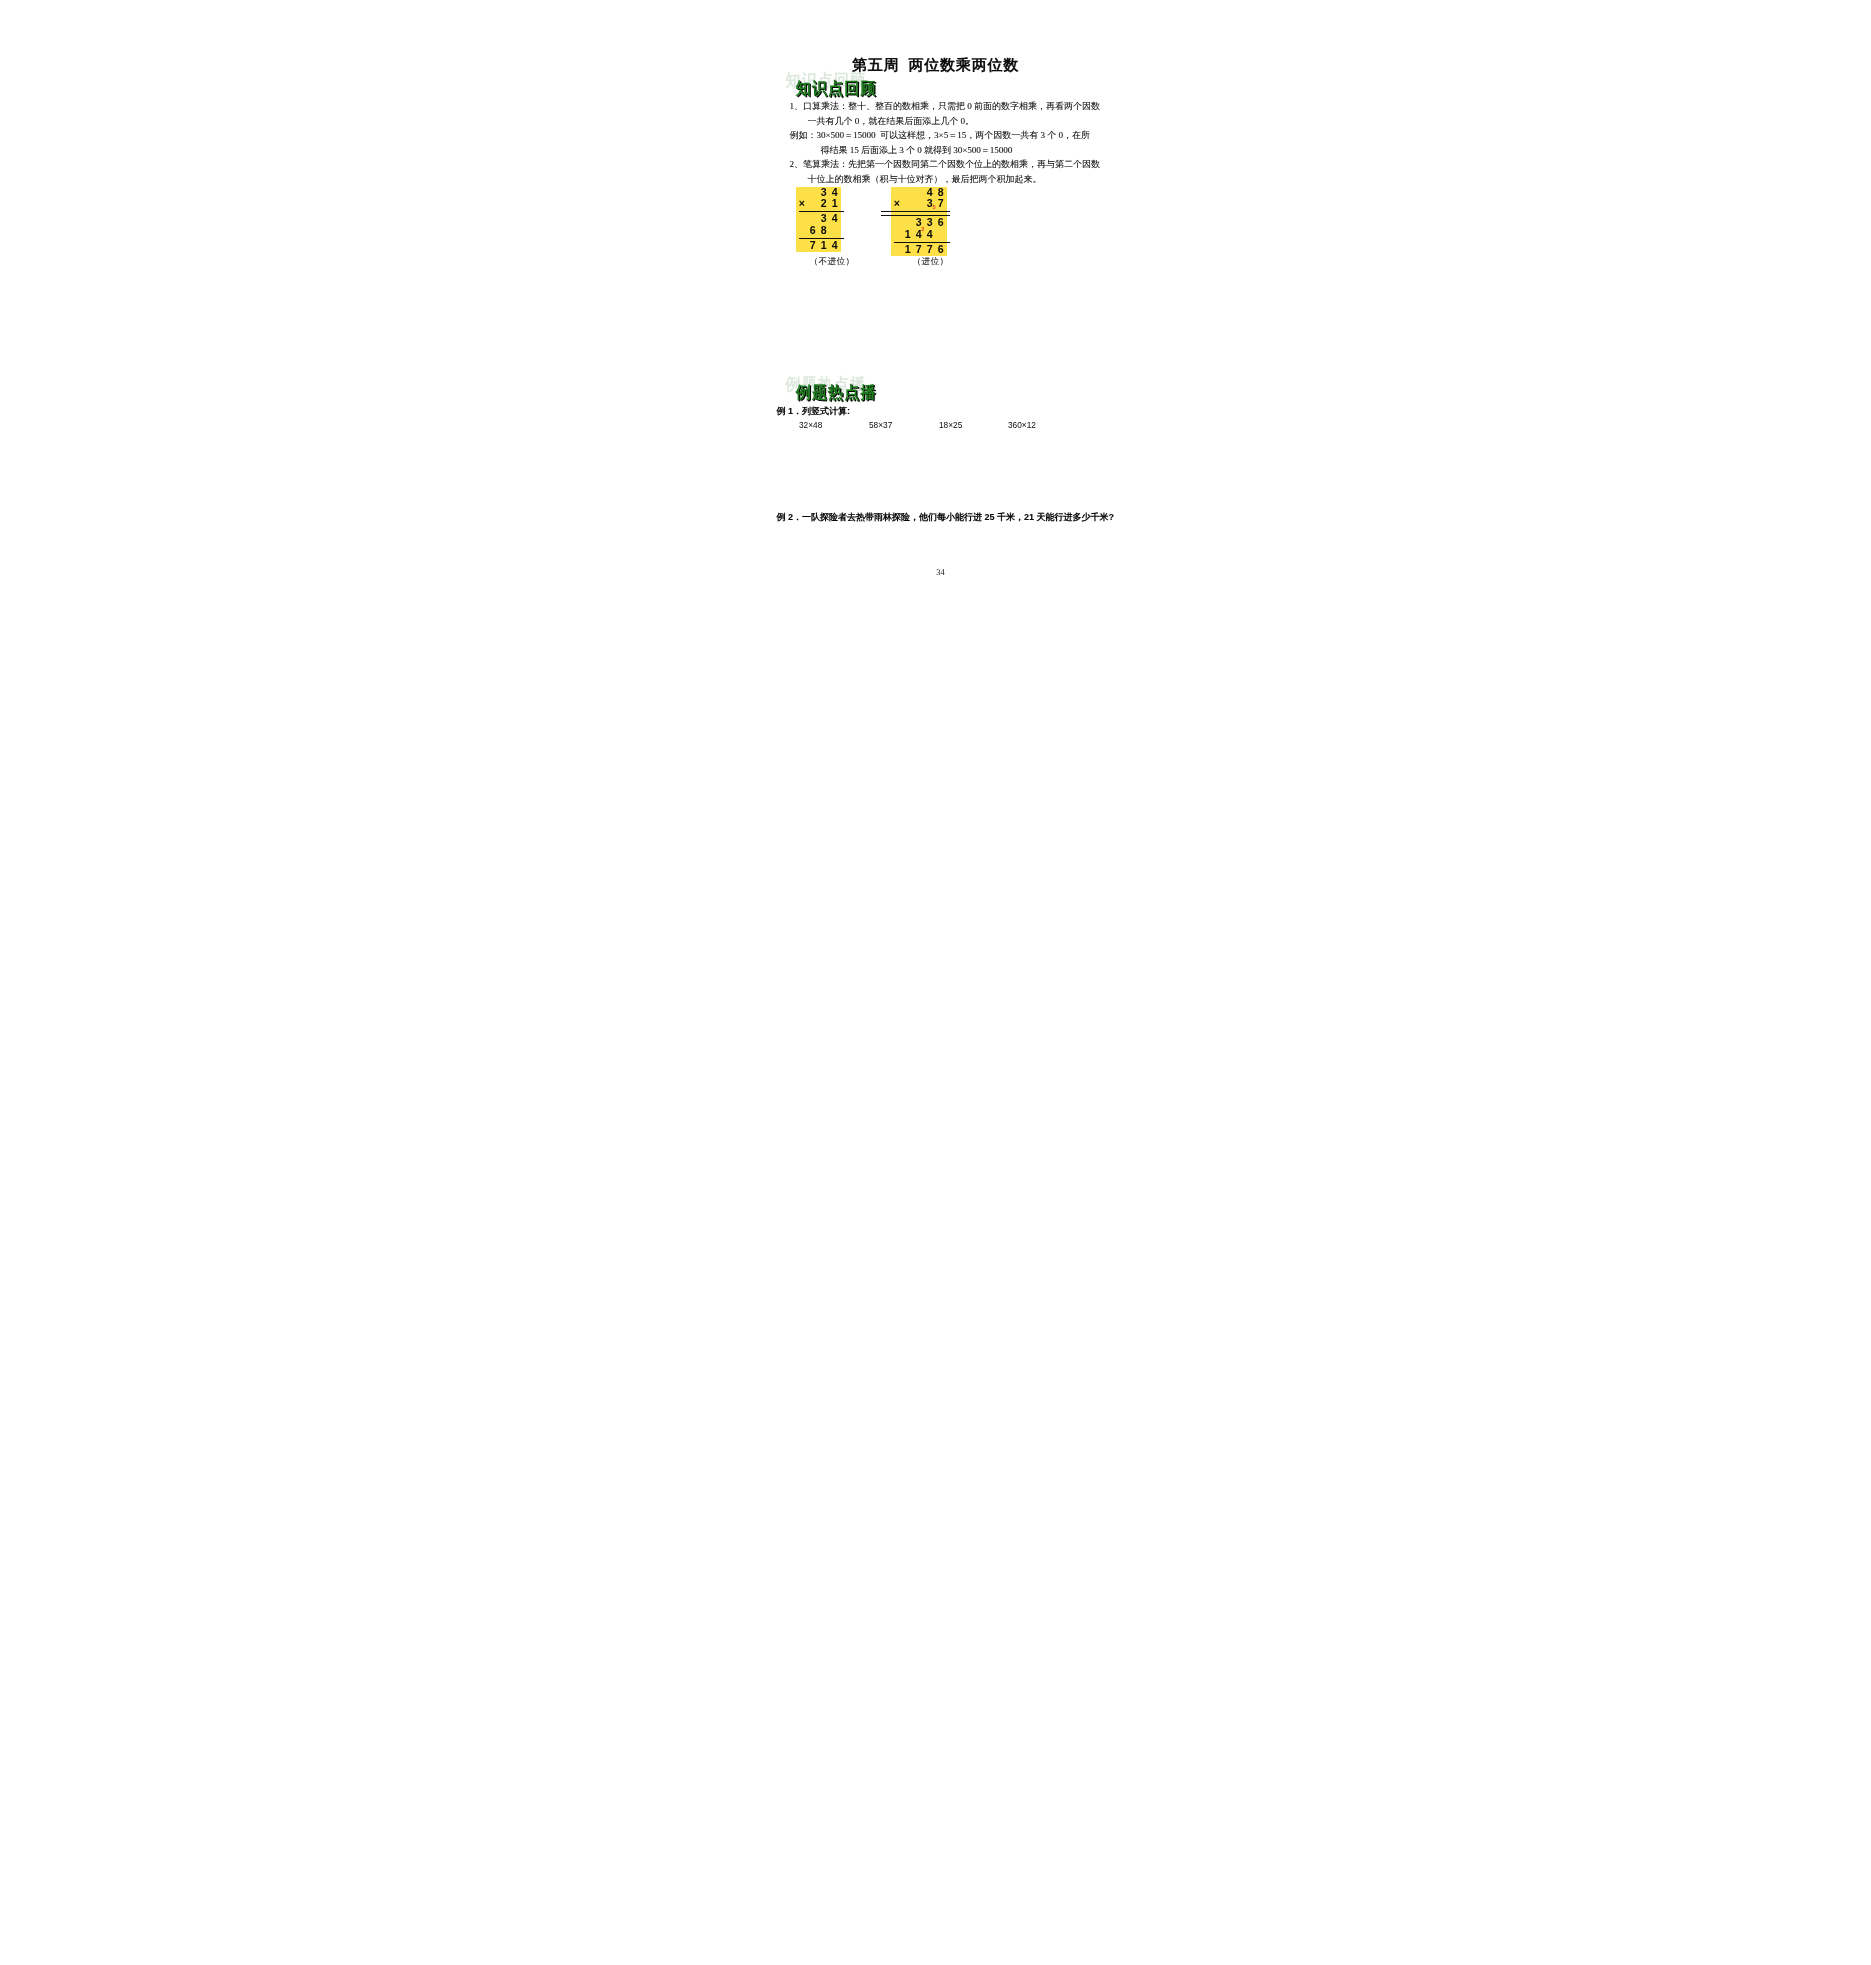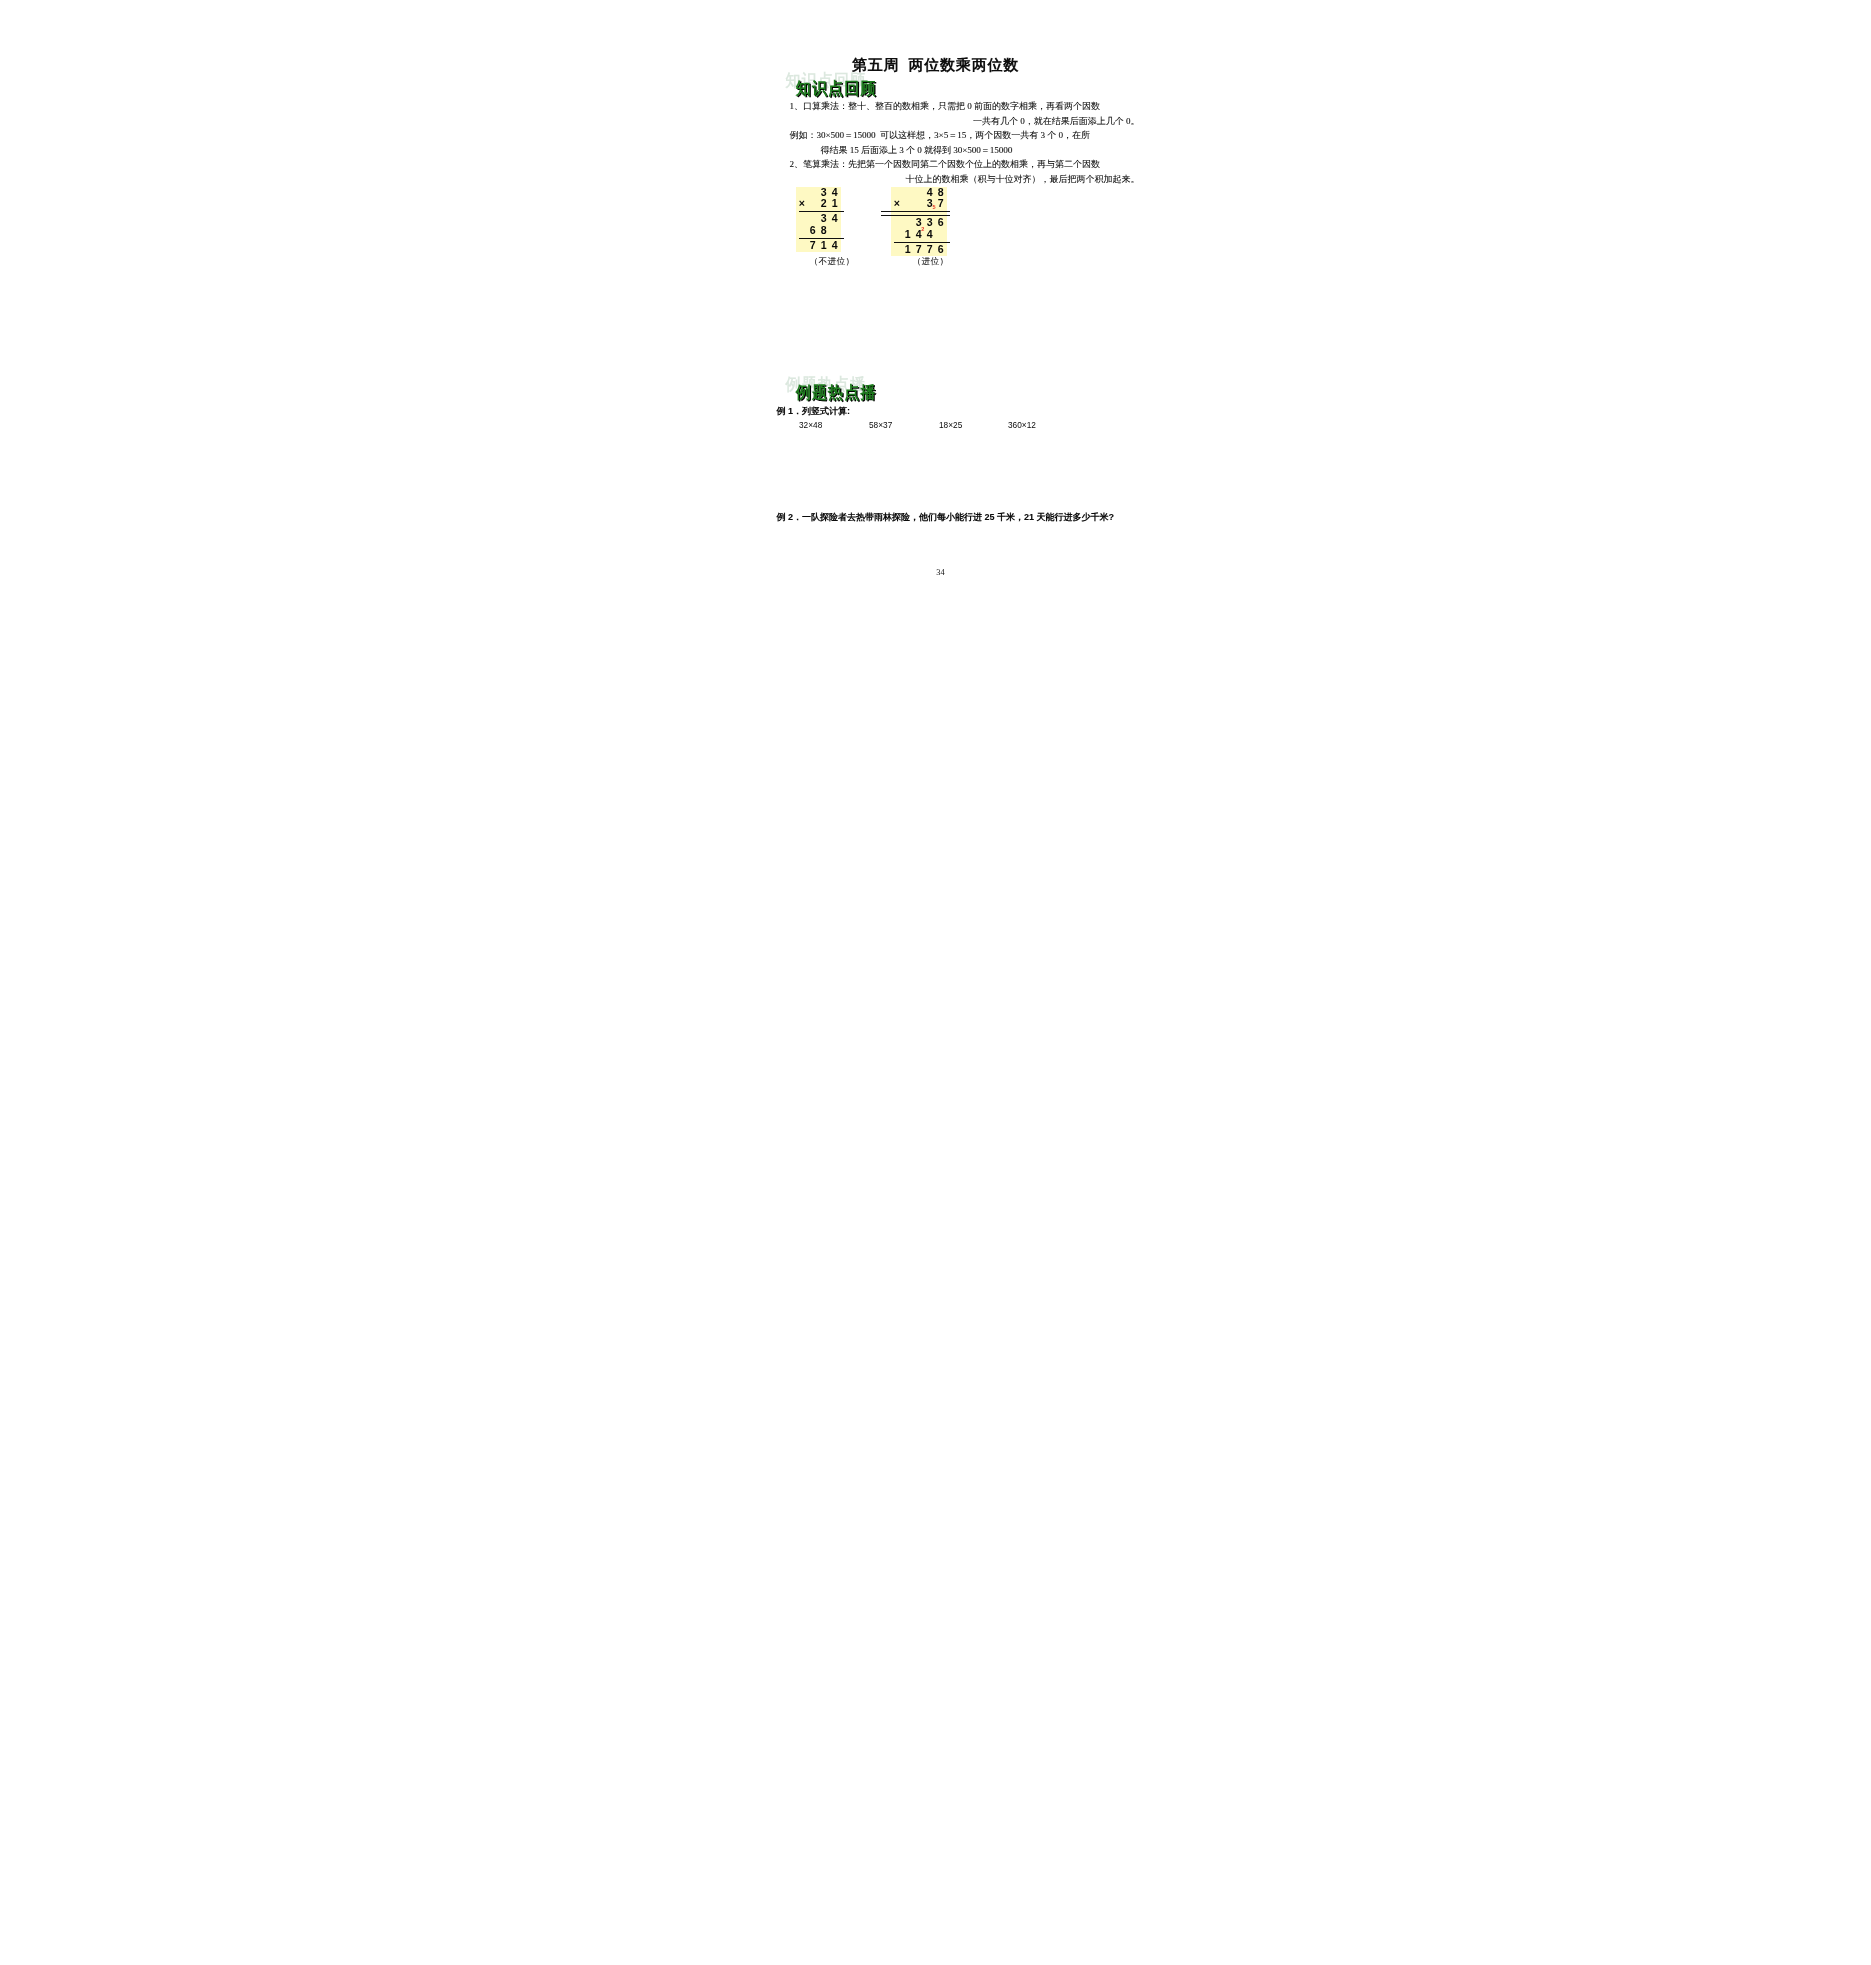--- a/index.html
+++ b/index.html
@@ -42,29 +42,29 @@
   .block{position:absolute;left:70px;width:350px;font-size:9px;color:#0e0e0e;}
   .block .bline{
     white-space:pre;
     line-height:14.5px;
     height:14.5px;
     text-shadow:0.3px 0.3px 0 rgba(90,90,90,.4);
   }
   .block1{top:99px;}
   .block2{top:275px;}
   .block2 .bline{line-height:15px;height:15px;}
-  .ind46{padding-left:18px;text-align:right;}
+  .ind46{padding-left:18px;}
   .ind78{padding-left:31px;}
   
   .mult-area{position:absolute;left:0;top:185px;width:432px;height:85px;}
   .mult{
     position:absolute;top:1.6px;
     font-family:"Liberation Sans","DejaVu Sans",sans-serif;
     font-weight:bold;color:#0a0a0a;
-    background:#fef9c3;
+    background:#fde047;
     padding:0 0.8px;
   }
   .mult-left{left:76px;}
   .mult-right{left:171px;}
   .mrow{height:11.8px;line-height:11.8px;white-space:nowrap;}
   .mcell{
     position:relative;display:inline-block;
     width:11px;text-align:center;
     font-size:10.6px;vertical-align:top;
   }

